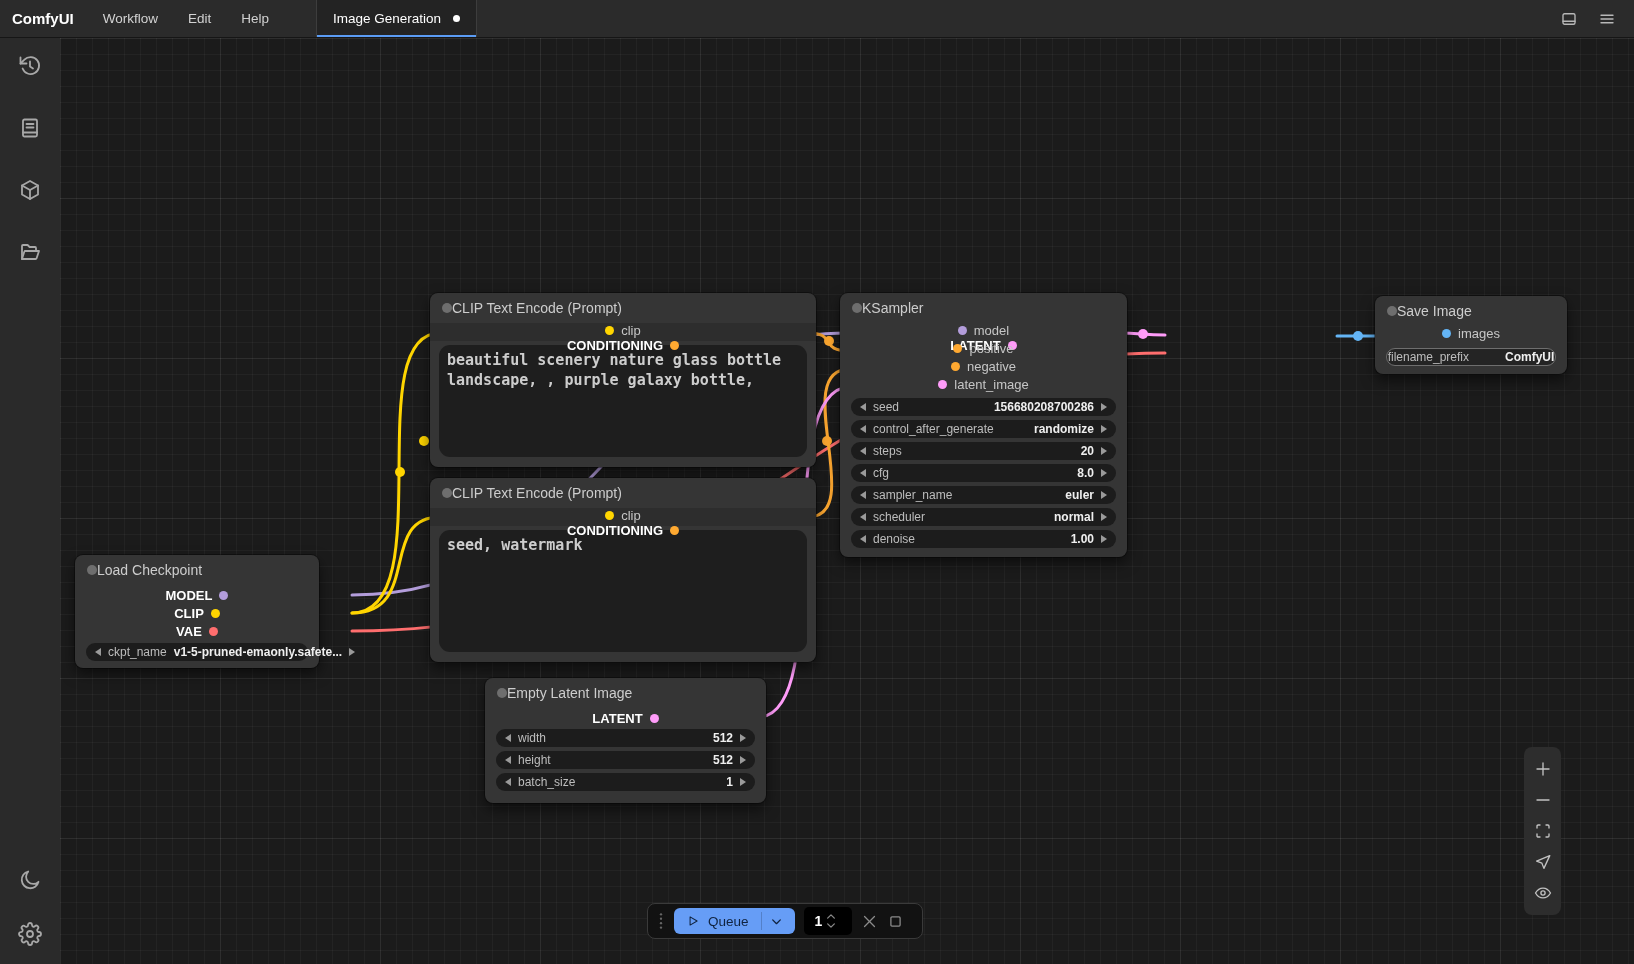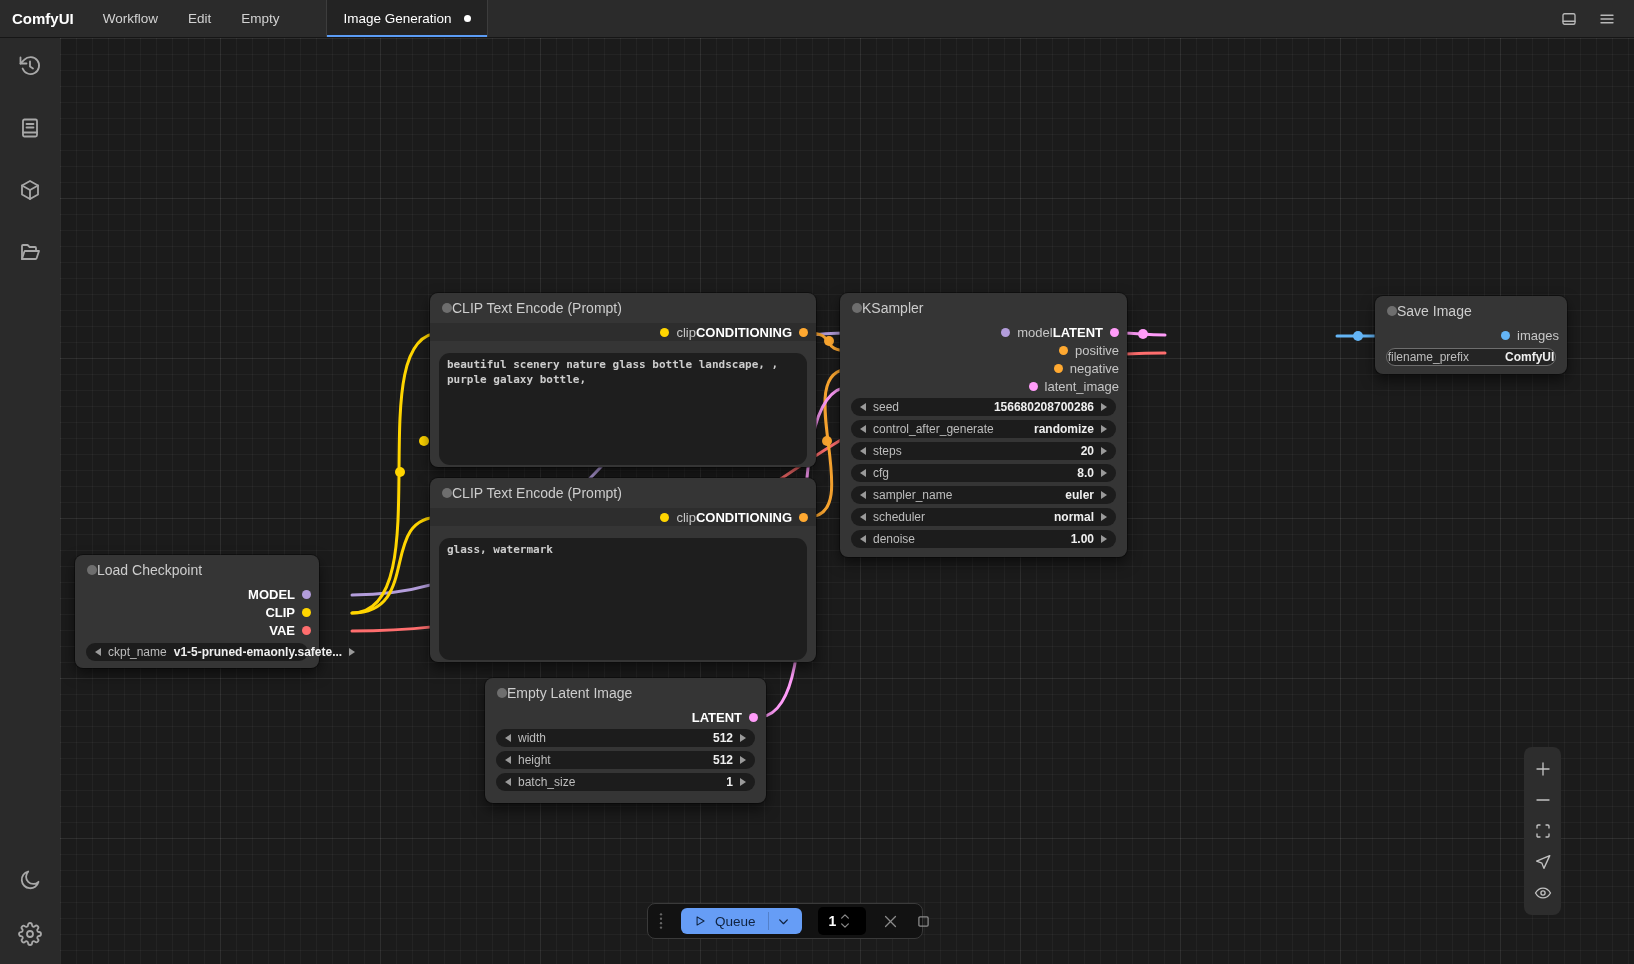--- a/index.html
+++ b/index.html
@@ -53,62 +53,62 @@
 
   
   .node {
     position:absolute; background:#353535; border-radius:8px;
     box-shadow:0 6px 14px rgba(0,0,0,0.55), 0 0 0 1px rgba(0,0,0,0.35);
     z-index:2; color:#c6c6c6;
   }
   .node-header { display:flex; align-items:center; gap:0; height:30px; padding:0 12px; }
   .collapse-dot { width:10px; height:10px; border-radius:50%; background:#6e6e6e; flex:none; cursor:pointer; }
   .node-title { font-size:14px; color:#cdcdcd; white-space:nowrap; }
-  .srow { display:flex; align-items:center; justify-content:flex-end; height:18px; padding:0 8px; }
+  .srow { display:flex; align-items:center; justify-content:space-between; height:18px; padding:0 8px;flex-direction:column; }
   .srow.band { background:#2d2d2d; }
   .slot { display:flex; align-items:center; gap:7px; font-size:13px; }
   .slot-out { font-weight:bold; color:#ffffff; }
   .dot { width:9px; height:9px; border-radius:50%; flex:none; cursor:crosshair; }
   .c-model{background:#B39DDB} .c-clip{background:#FFD500} .c-vae{background:#FF6E6E}
   .c-cond{background:#FFA931} .c-latent{background:#FF9CF9} .c-image{background:#64B5F6}
 
   .widget {
     display:flex; align-items:center; gap:7px; height:18px; margin:4px 11px 0;
     padding:0 9px; background:#1c1c1c; border-radius:9px; cursor:pointer;
   }
   .wname { font-size:12px; color:#bdbdbd; white-space:nowrap; }
   .wval  { margin-left:auto; font-size:12px; font-weight:bold; color:#efefef; white-space:nowrap; }
   .tri { width:0; height:0; border-top:4px solid transparent; border-bottom:4px solid transparent; flex:none; }
   .tri-l { border-right:6px solid #9a9a9a; }
   .tri-r { border-left:6px solid #9a9a9a; }
   .widget.text-widget { background:#242424; border:1px solid #6e6e6e; justify-content:center; gap:36px; }
   .widget.text-widget .wval { margin-left:0; }
 
   .prompt {
-    margin:12px 9px 0; background:#1e1e1e; border-radius:11px; padding:5px 8px;
-    font-family:"DejaVu Sans Mono", monospace; font-size:11px; font-weight:bold;
+    margin:4px 9px 0; background:#1e1e1e; border-radius:11px; padding:5px 8px;
+    font-family:"DejaVu Sans Mono", monospace; font-size:15px; font-weight:bold;
     color:#cdcdcd; line-height:1.35; overflow:hidden; cursor:text;
   }
 
   
   #node-load-checkpoint { left:75px;  top:555px; width:244px; height:113px; }
   #node-clip-positive   { left:430px; top:293px; width:386px; height:174px; }
   #node-clip-negative   { left:430px; top:478px; width:386px; height:184px; }
   #node-ksampler        { left:840px; top:293px; width:287px; height:264px; }
   #node-vae-decode      { left:1155px;top:295px; width:190px; height:76px; }
   #node-save-image      { left:1375px;top:296px; width:192px; height:78px; }
   #node-empty-latent    { left:485px; top:678px; width:281px; height:125px; }
   #node-clip-positive .prompt { height:112px; }
   #node-clip-negative .prompt { height:122px; }
 
   
   #queuebar {
     position:absolute; left:647px; top:903px; width:276px; height:36px;
     background:#121212; border:1px solid #3a3a3a; border-radius:8px;
-    display:flex; align-items:center; padding:0 9px; gap:16px; z-index:25;
+    display:flex; align-items:center; padding:0 9px; gap:9px; z-index:25;
   }
   .grip { color:#666; height:20px; width:8px; flex:none; cursor:grab; }
   .queue-btn {
     height:26px; background:#669df6; border-radius:6px; display:flex; align-items:center;
     padding:0 4px 0 12px; color:#10233f; cursor:pointer;
   }
   .queue-btn .qlabel { font-size:13.5px; margin:0 12px 0 8px; color:#10233f; }
   .queue-btn .qchev { border-left:1px solid rgba(0,0,0,0.18); padding:0 8px; height:18px; display:flex; align-items:center; }
   .count-box {
     height:28px; min-width:48px; background:#000; border-radius:5px;
@@ -155,21 +155,21 @@
       <circle cx="803" cy="552" r="5" fill="#FF9CF9"></circle>
       <circle cx="1143" cy="334" r="5" fill="#FF9CF9"></circle>
       <circle cx="1358" cy="336" r="5" fill="#64B5F6"></circle>
     </g>
   </svg>
 
   <div id="topbar">
     <div class="logo">ComfyUI</div>
     <div class="menu-item">Workflow</div>
     <div class="menu-item">Edit</div>
-    <div class="menu-item">Empty</div>
+    <div class="menu-item">Help</div>
     <div class="tab">
       <span>Image Generation</span>
       <span class="unsaved-dot"></span>
       <span class="tab-underline"></span>
     </div>
     <div class="topbar-right">
       <svg class="tb-icon stroke" viewBox="0 0 24 24">
         <rect x="4" y="5" width="16" height="14" rx="2"></rect>
           <line x1="4" y1="15" x2="20" y2="15"></line>
       </svg>
@@ -272,21 +272,21 @@
     <div class="srow band">
       <span class="slot">
         <span class="dot c-clip"></span>
         <span>clip</span>
       </span>
       <span class="slot">
         <span class="slot-out">CONDITIONING</span>
         <span class="dot c-cond"></span>
       </span>
     </div>
-    <div class="prompt">glass, watermark</div>
+    <div class="prompt">seed, watermark</div>
   </div>
 
   <div class="node" id="node-ksampler">
     <div class="node-header">
       <span class="collapse-dot"></span>
       <span class="node-title">KSampler</span>
     </div>
     <div class="srow">
       <span class="slot">
         <span class="dot c-model"></span>

